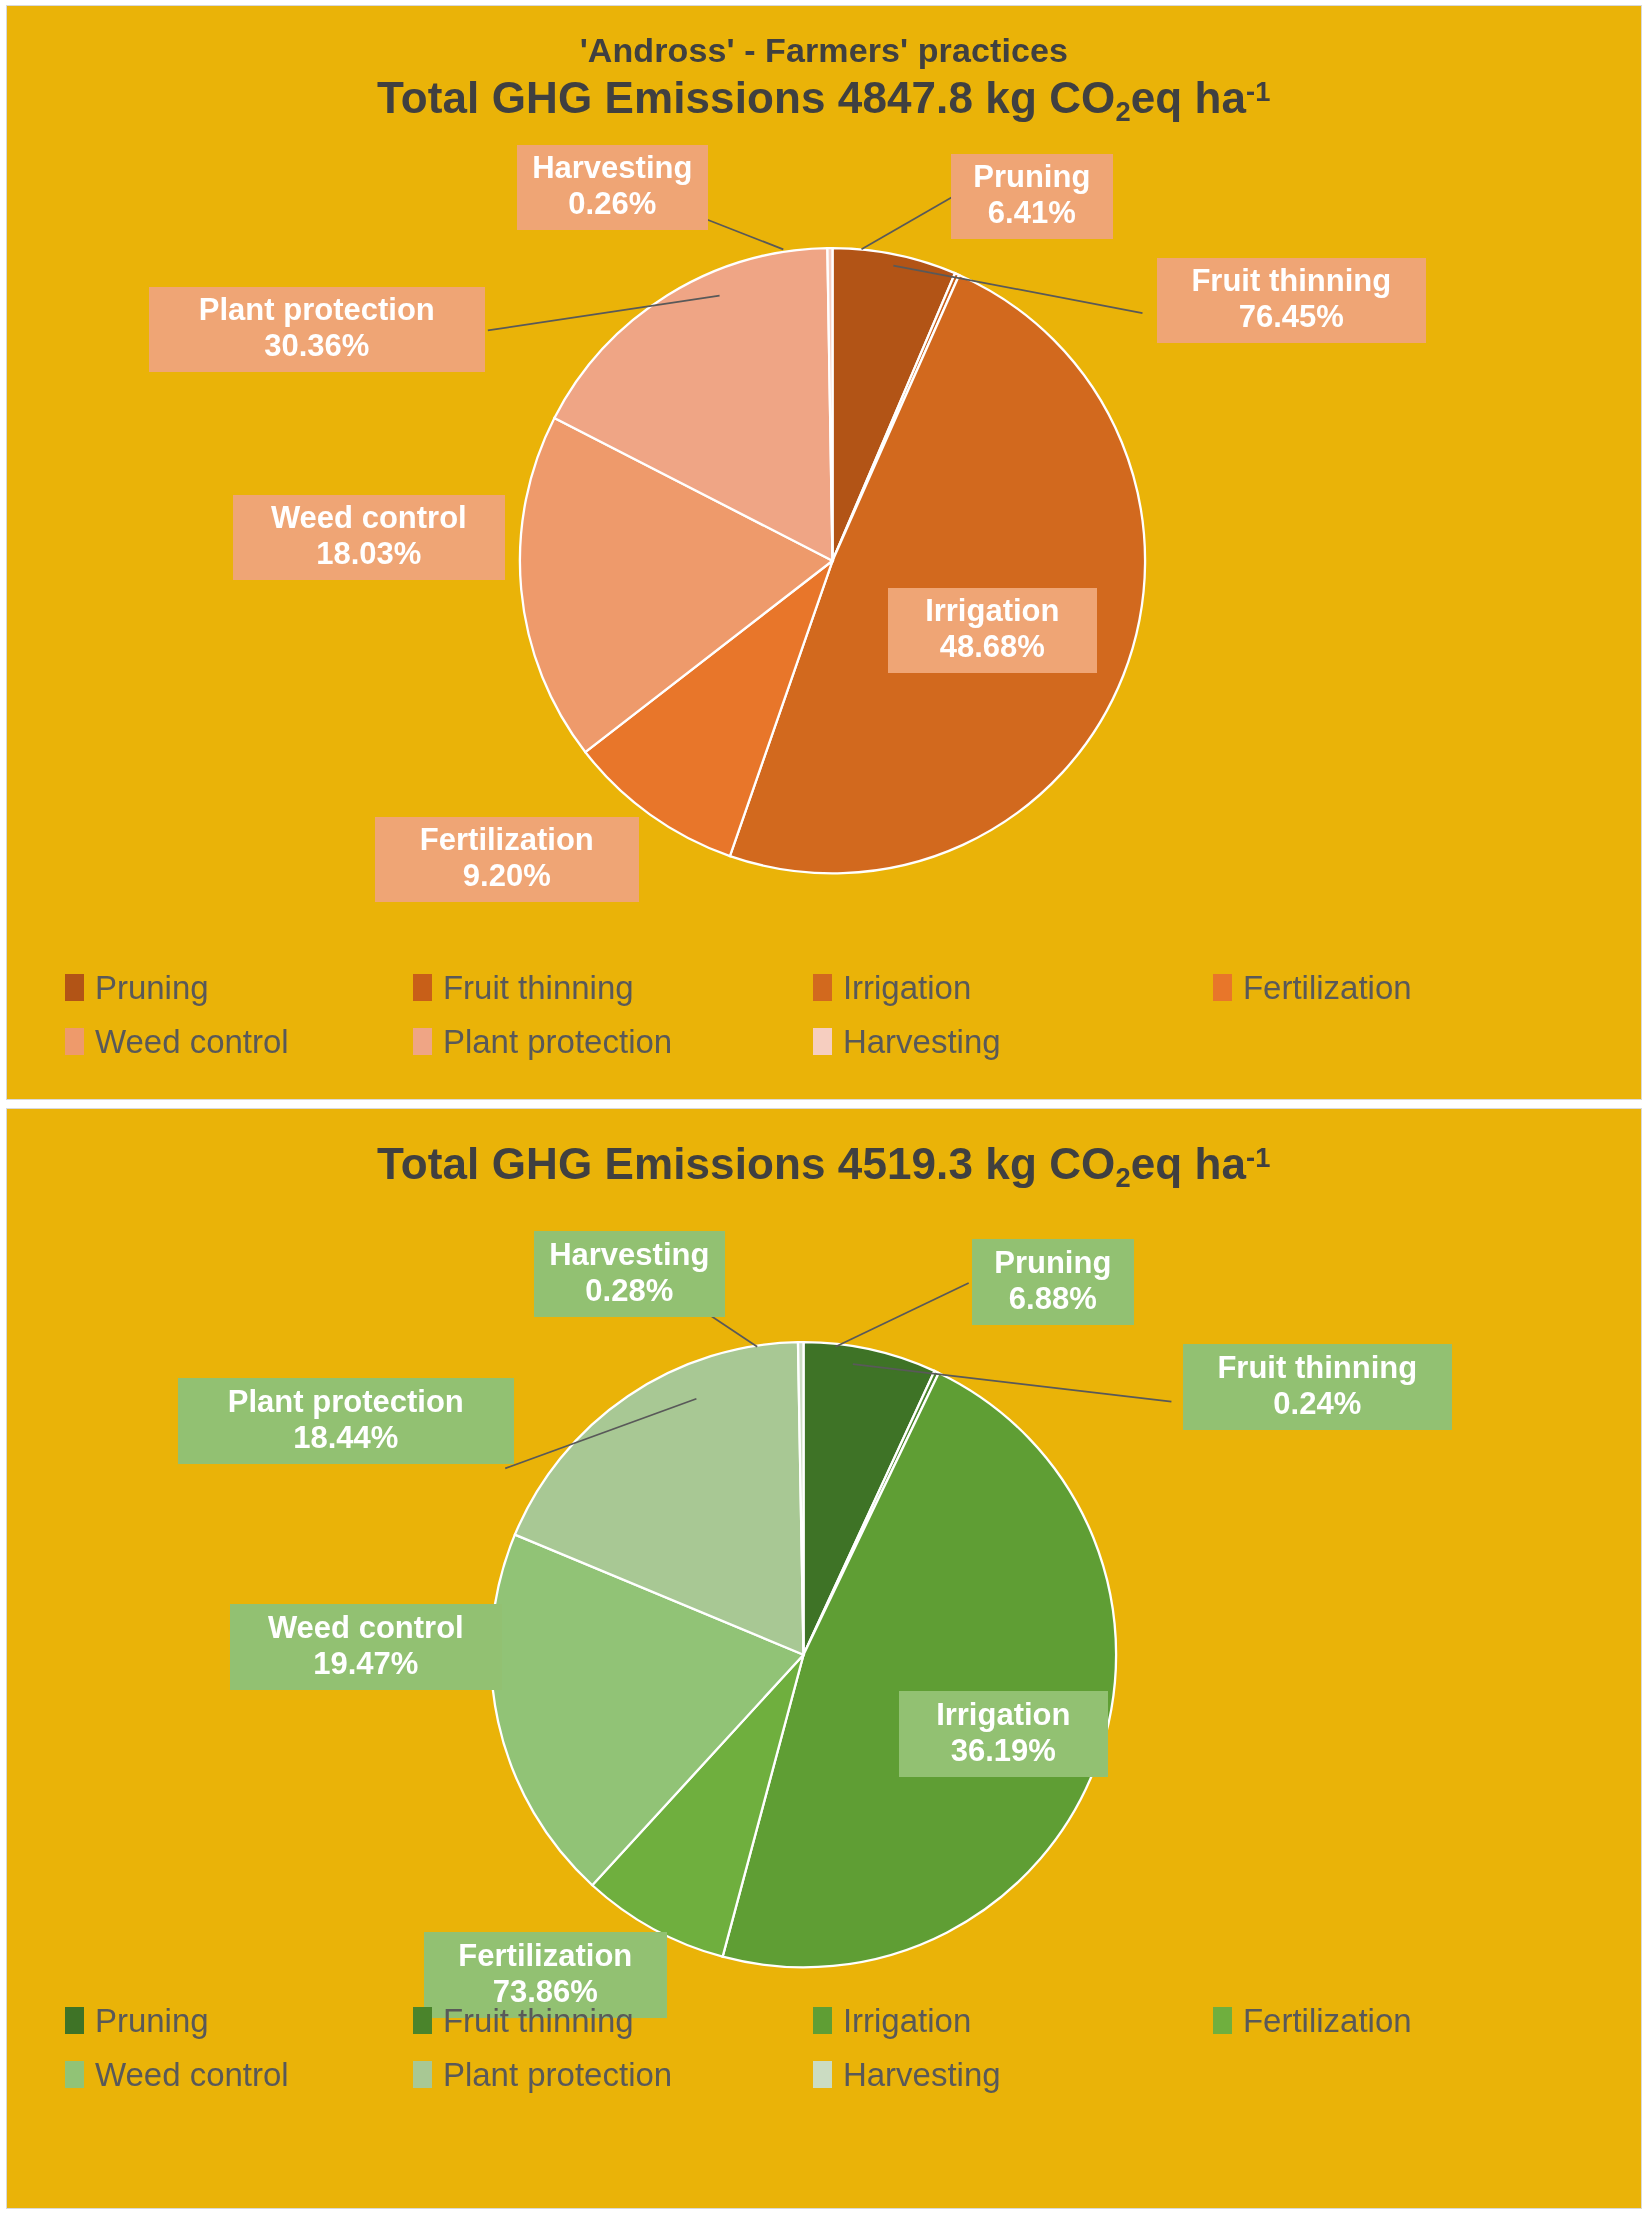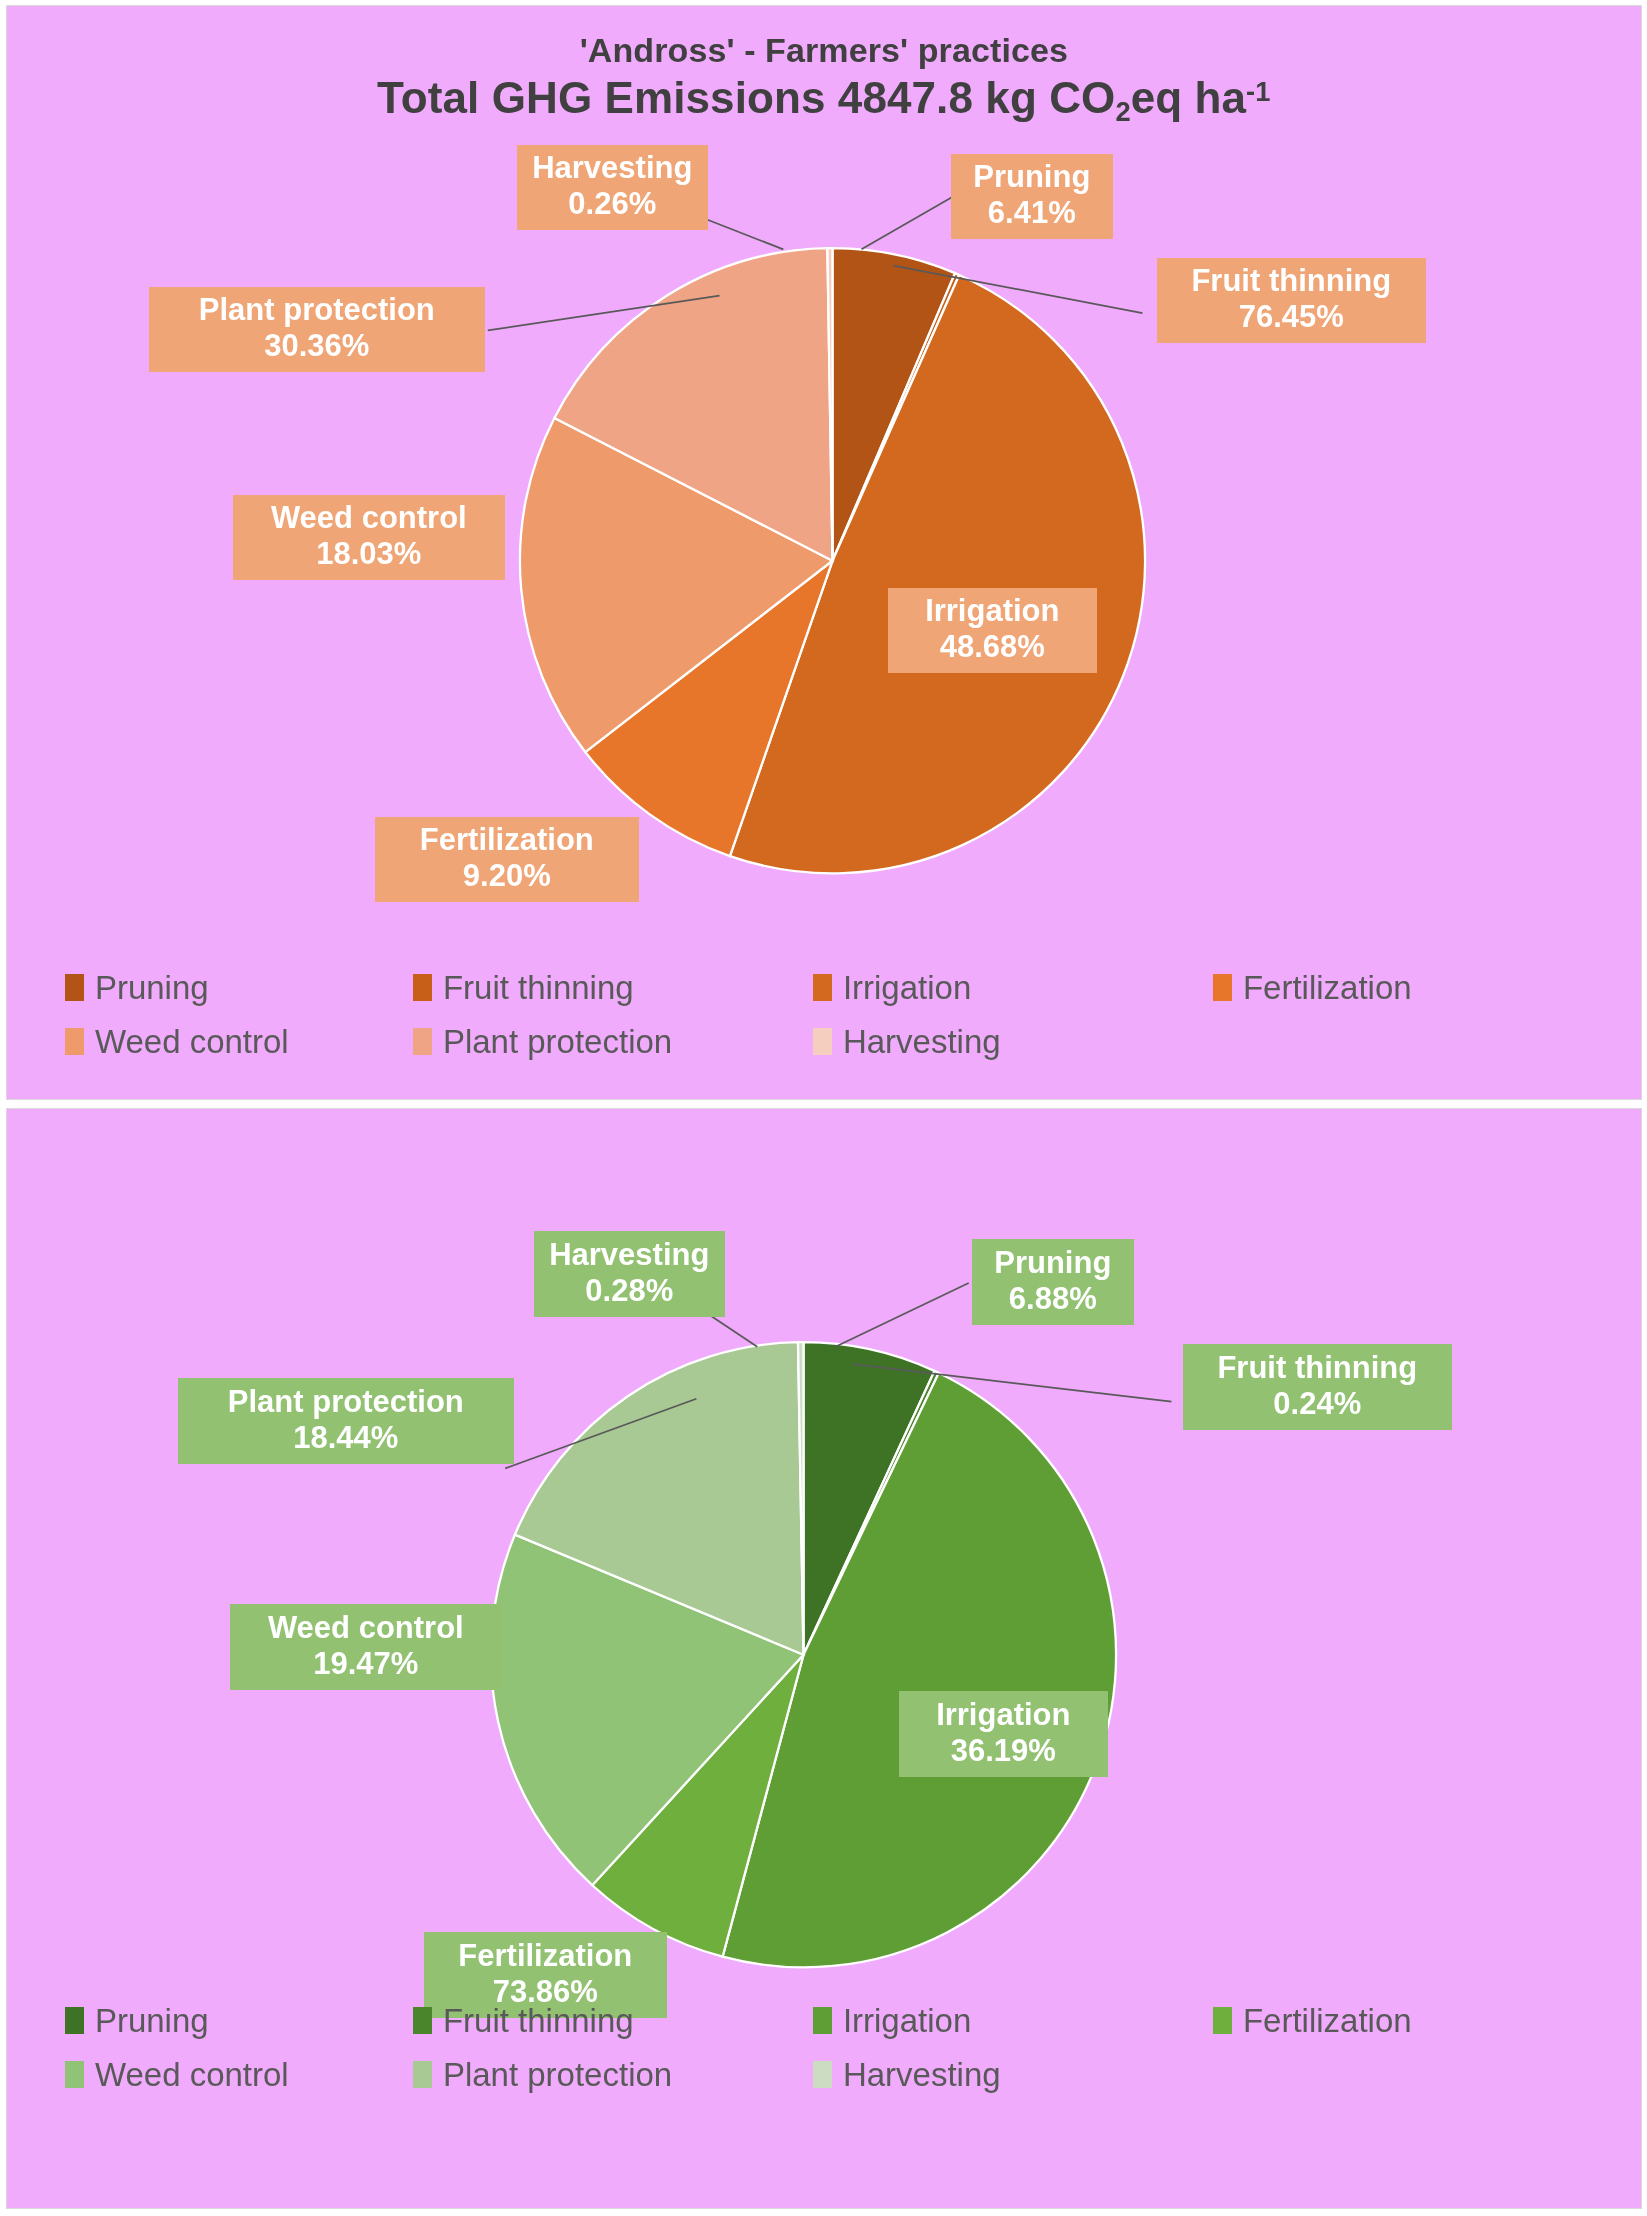--- a/index.html
+++ b/index.html
@@ -5,21 +5,21 @@
   html,body{margin:0;padding:0;background:#ffffff;}
   body{
     width:1647px;height:2216px;
     font-family:"Liberation Sans", sans-serif;
     -webkit-font-smoothing:antialiased;
   }
   .page{width:1647px;height:2216px;position:relative;background:#fff;box-sizing:border-box;}
 
   .panel{
     position:absolute;left:5.8px;width:1636px;
-    border:1.7px solid #d9d9d9;background:#f0abfc;box-sizing:border-box;
+    border:1.7px solid #d9d9d9;background:#eab308;box-sizing:border-box;
     overflow:hidden;
   }
   #panel-top{top:4.6px;height:1095px;}
   #panel-bottom{top:1108px;height:1101px;}
 
   .title{
     position:absolute;left:0;width:100%;text-align:center;
     color:#404040;font-weight:bold;line-height:1.22;
     letter-spacing:0.1px;
   }
@@ -165,20 +165,21 @@
           <span class="legend-text">Harvesting</span>
         </div>
       </div>
     </div>
 
   </div>
 
   <div class="panel" id="panel-bottom">
 
     <div class="title" style="top:28px;">
+      <span class="l2"><span>Total GHG Emissions 4519.3 kg CO</span><sub>2</sub><span>eq ha</span><sup>-1</sup></span>
     </div>
 
     <div class="pie-wrap" style="left:481px;top:226px;">
       <svg width="631" height="643" viewBox="0 0 1090 1110">
         <defs>
           <radialGradient id="shadowA" cx="50%" cy="50%" r="50%">
             <stop offset="72%" stop-color="#b0b0b0" stop-opacity="0.30"></stop>
             <stop offset="100%" stop-color="#b0b0b0" stop-opacity="0"></stop>
           </radialGradient>
         </defs>

